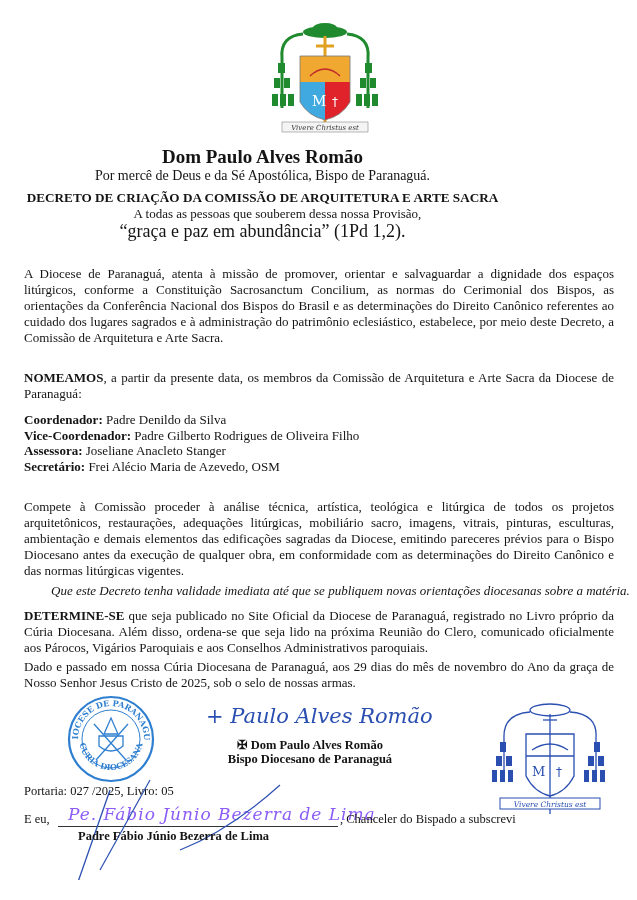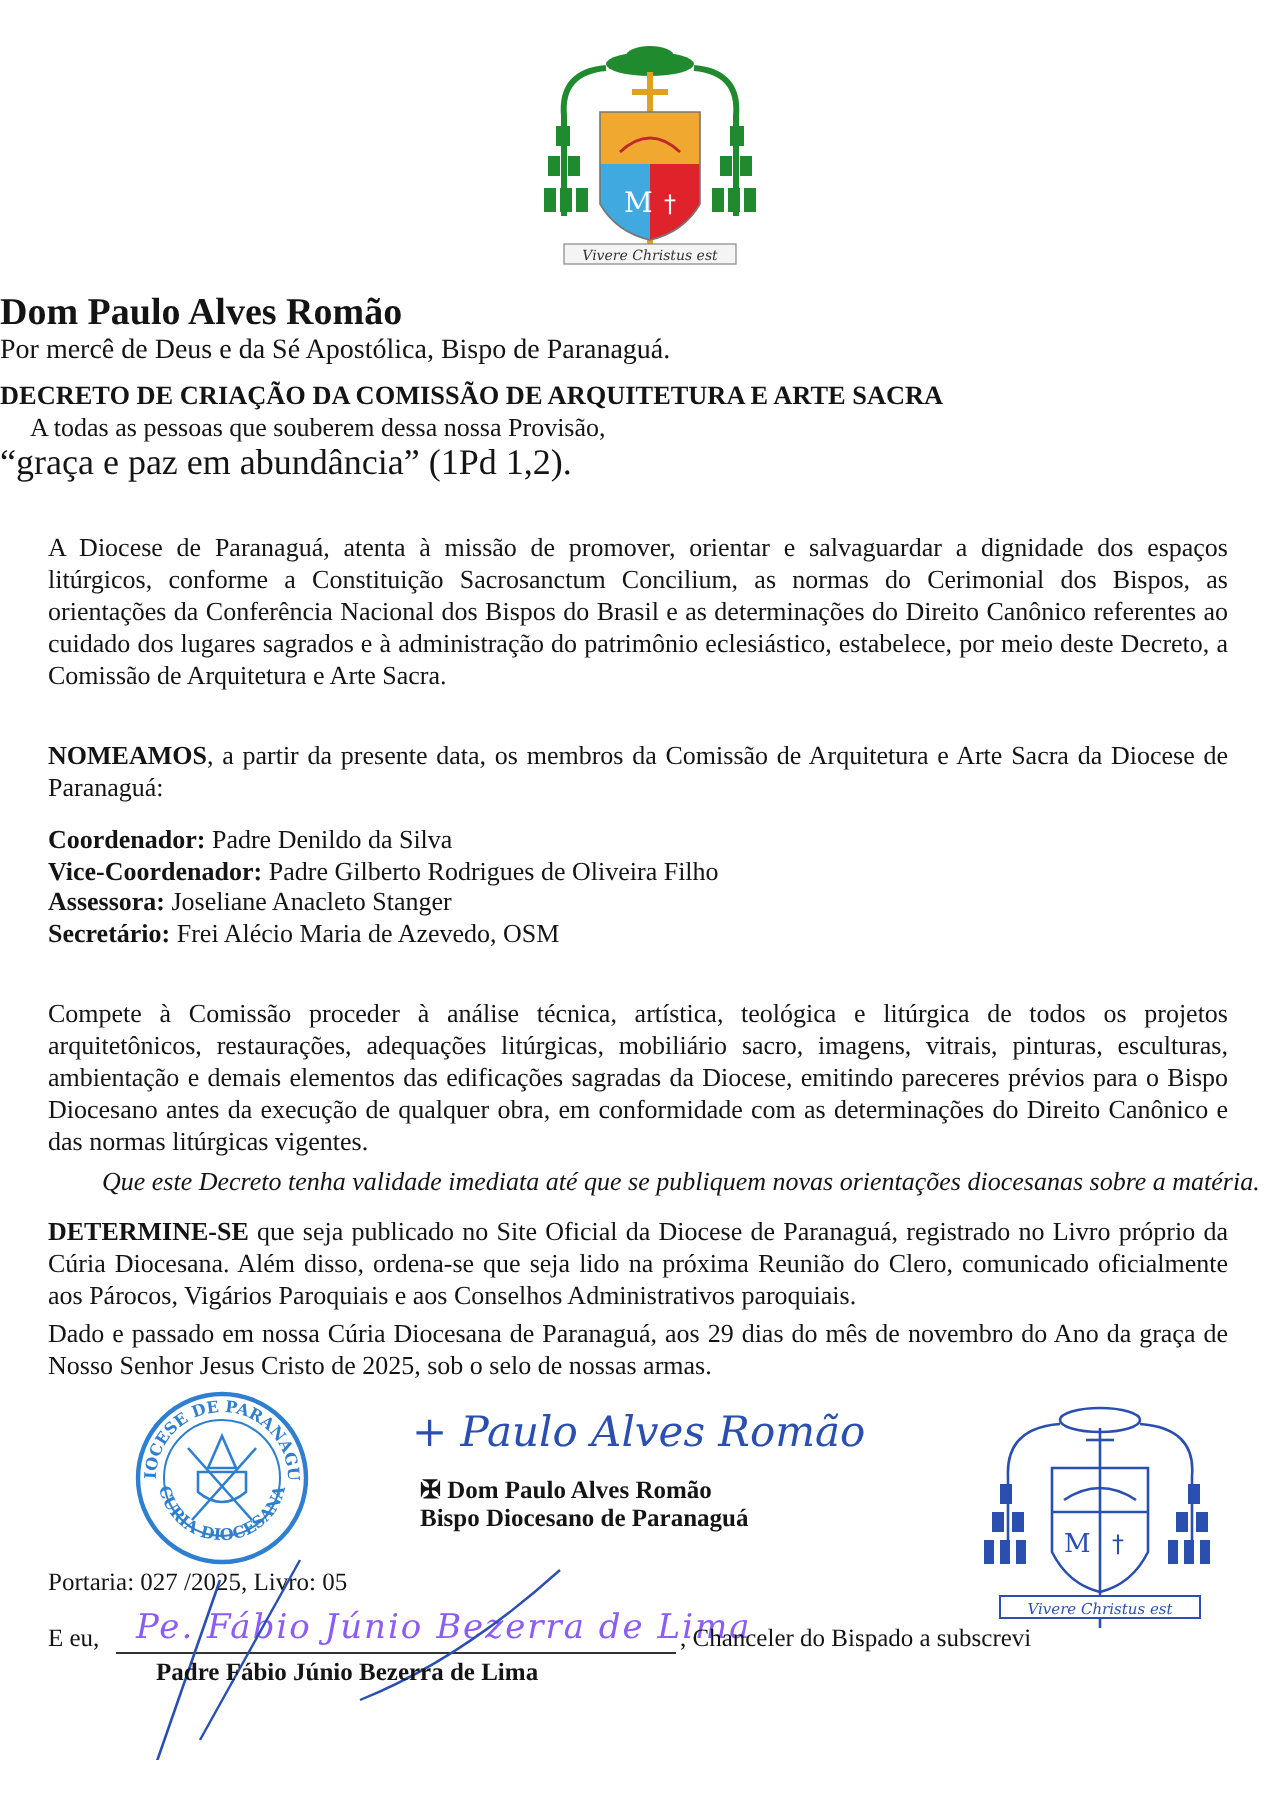--- a/index.html
+++ b/index.html
@@ -1,28 +1,28 @@
 <!DOCTYPE html>
 <html><head>
 <meta charset="utf-8">
 <style>
   html, body { margin:0; padding:0; background:#ffffff; }
   body { width:637px; height:900px; position:relative; overflow:hidden; font-family:"Liberation Serif", "DejaVu Serif", serif; color:#141414; }
   .abs { position:absolute; }
-  .center { left:0; width:525px; }
+  .center { text-align:center; left:0; width:525px; }
   .title { top:146px; font-size:19px; font-weight:bold; }
   .subtitle { top:168px; font-size:14px; }
   .decree { top:190px; font-size:13.2px; font-weight:bold; }
   .intro1 { top:206px; font-size:13px;padding-left:15px; }
   .intro2 { top:221px; font-size:18px; }
   .para { left:24px; width:590px; font-size:13px; line-height:16px; text-align:justify; }
   .para b { font-weight:bold; }
   .member { left:24px; font-size:13px; line-height:15.5px; }
   .italic { font-style:italic;margin-left:27px; }
-  .sigtext { font-size:12.5px; font-weight:bold; }
+  .sigtext { font-size:12.5px; font-weight:bold; text-align:center; }
   .small { font-size:12.5px; }
 </style>
 </head>
 <body>
 
 <svg class="abs" style="left:270px;top:18px" width="110" height="118" viewBox="0 0 110 118">
 
   <ellipse cx="55" cy="14" rx="22" ry="6" fill="#1f8a2e"></ellipse>
   <ellipse cx="55" cy="10" rx="12" ry="5" fill="#1f8a2e"></ellipse>
 

